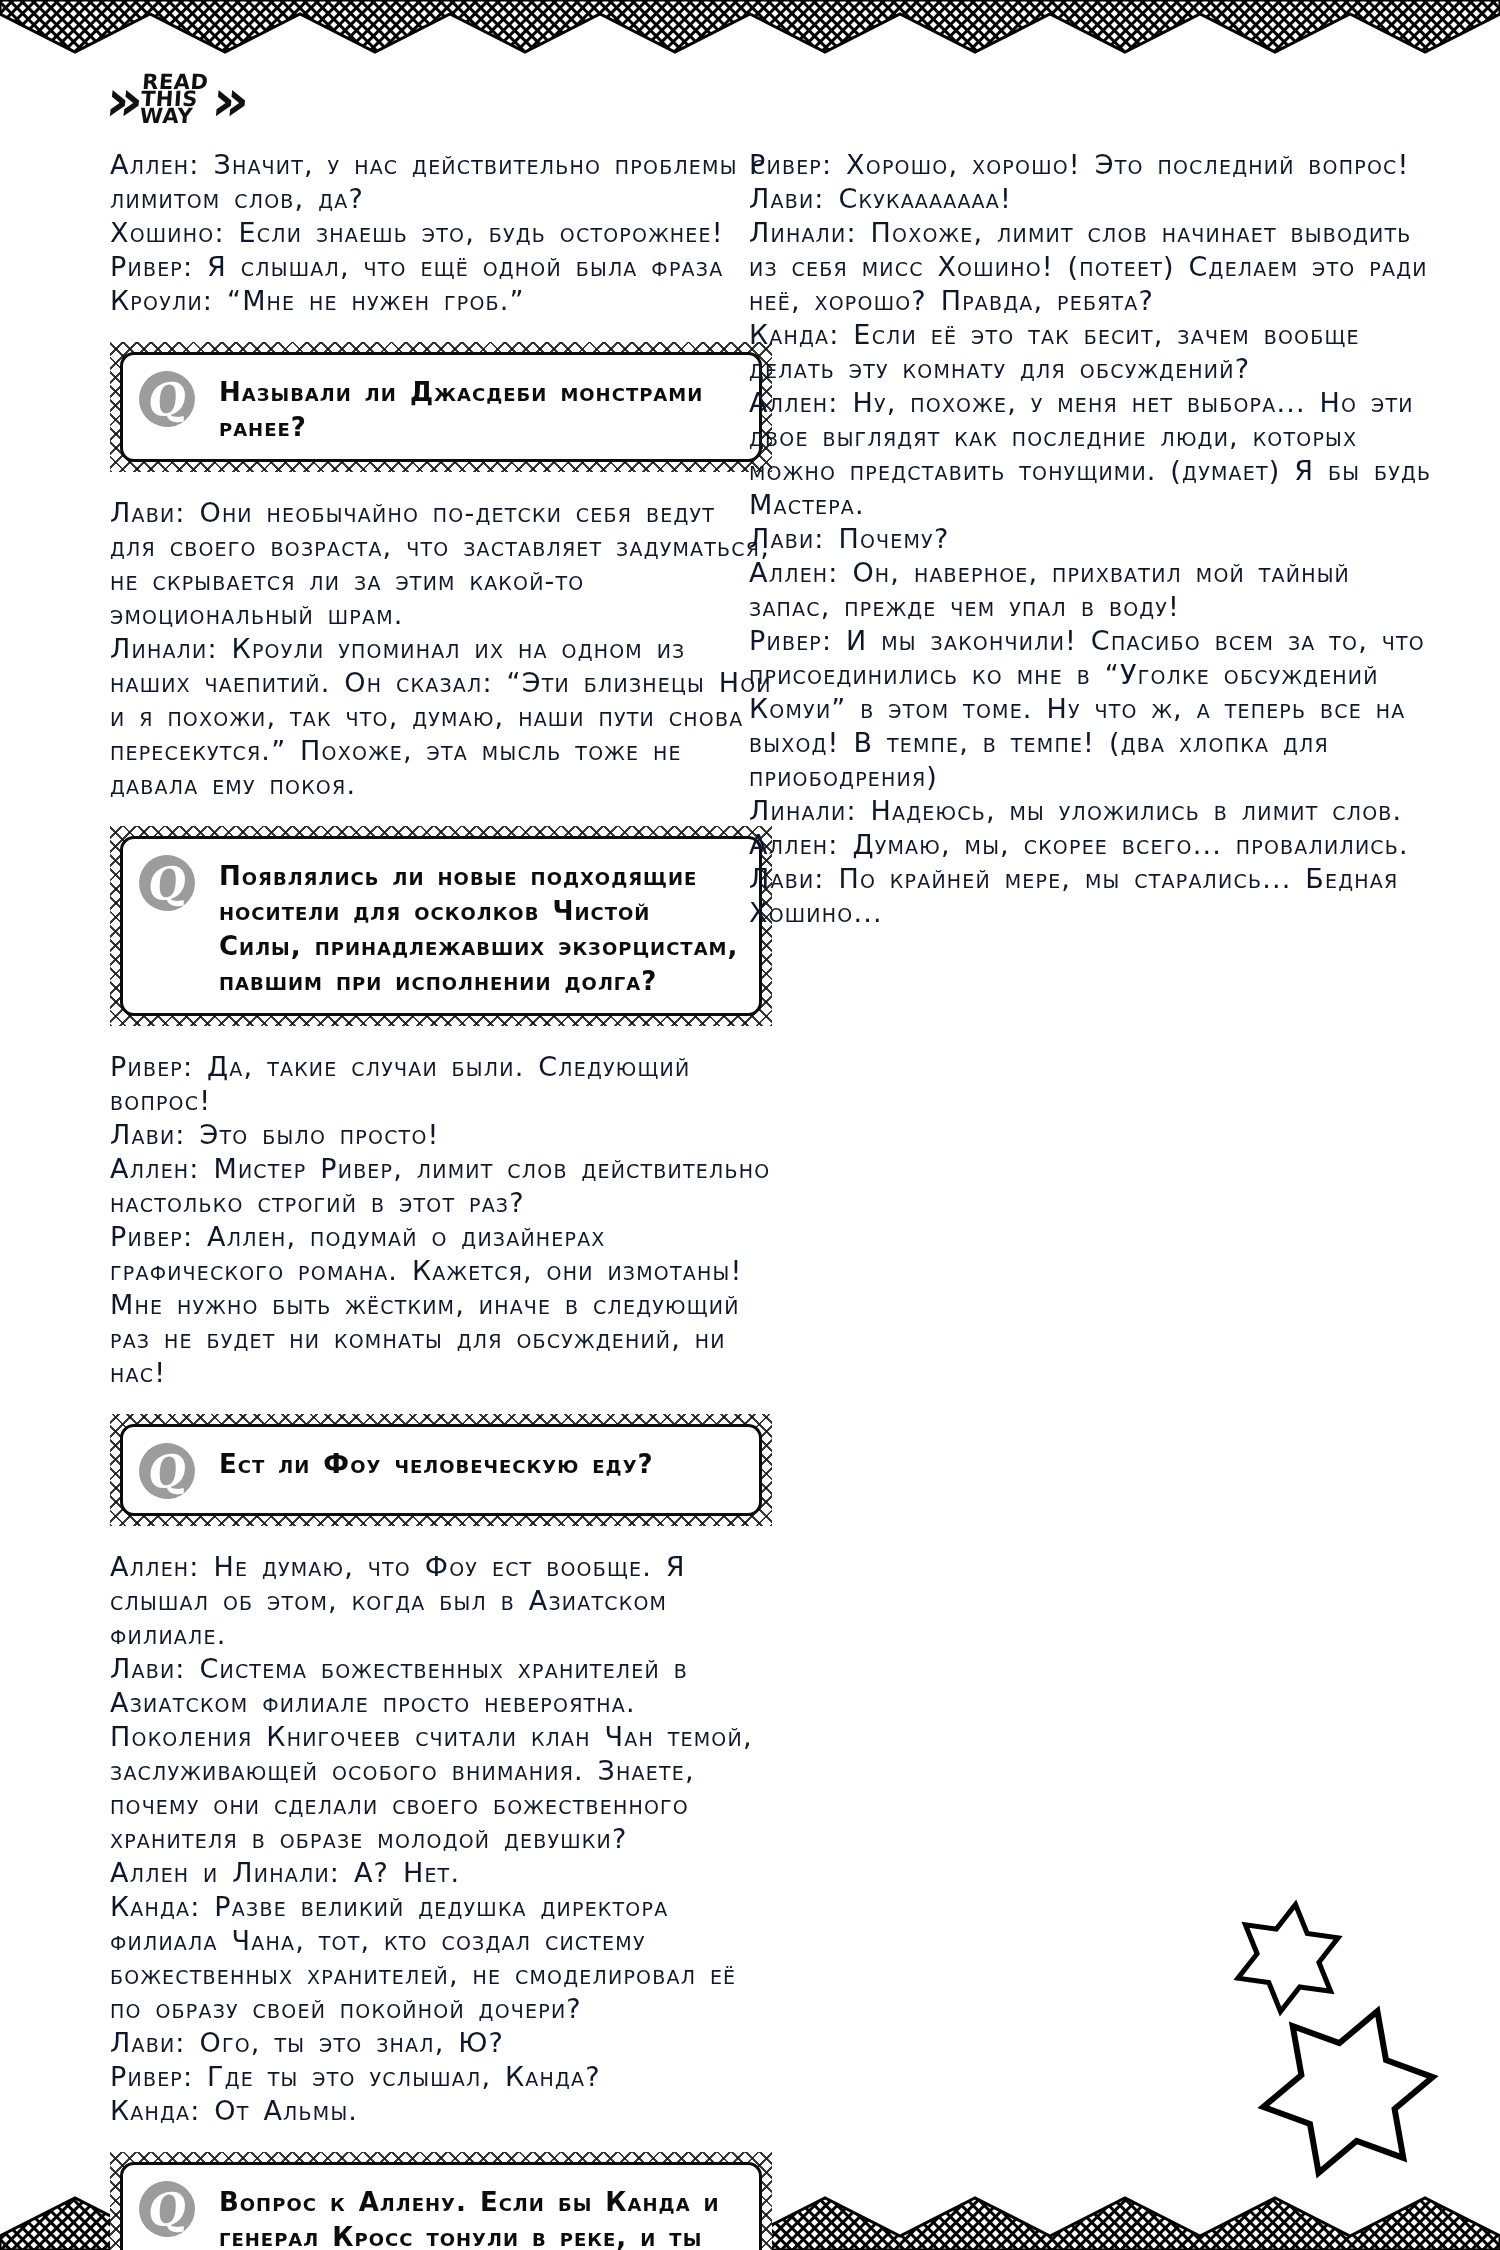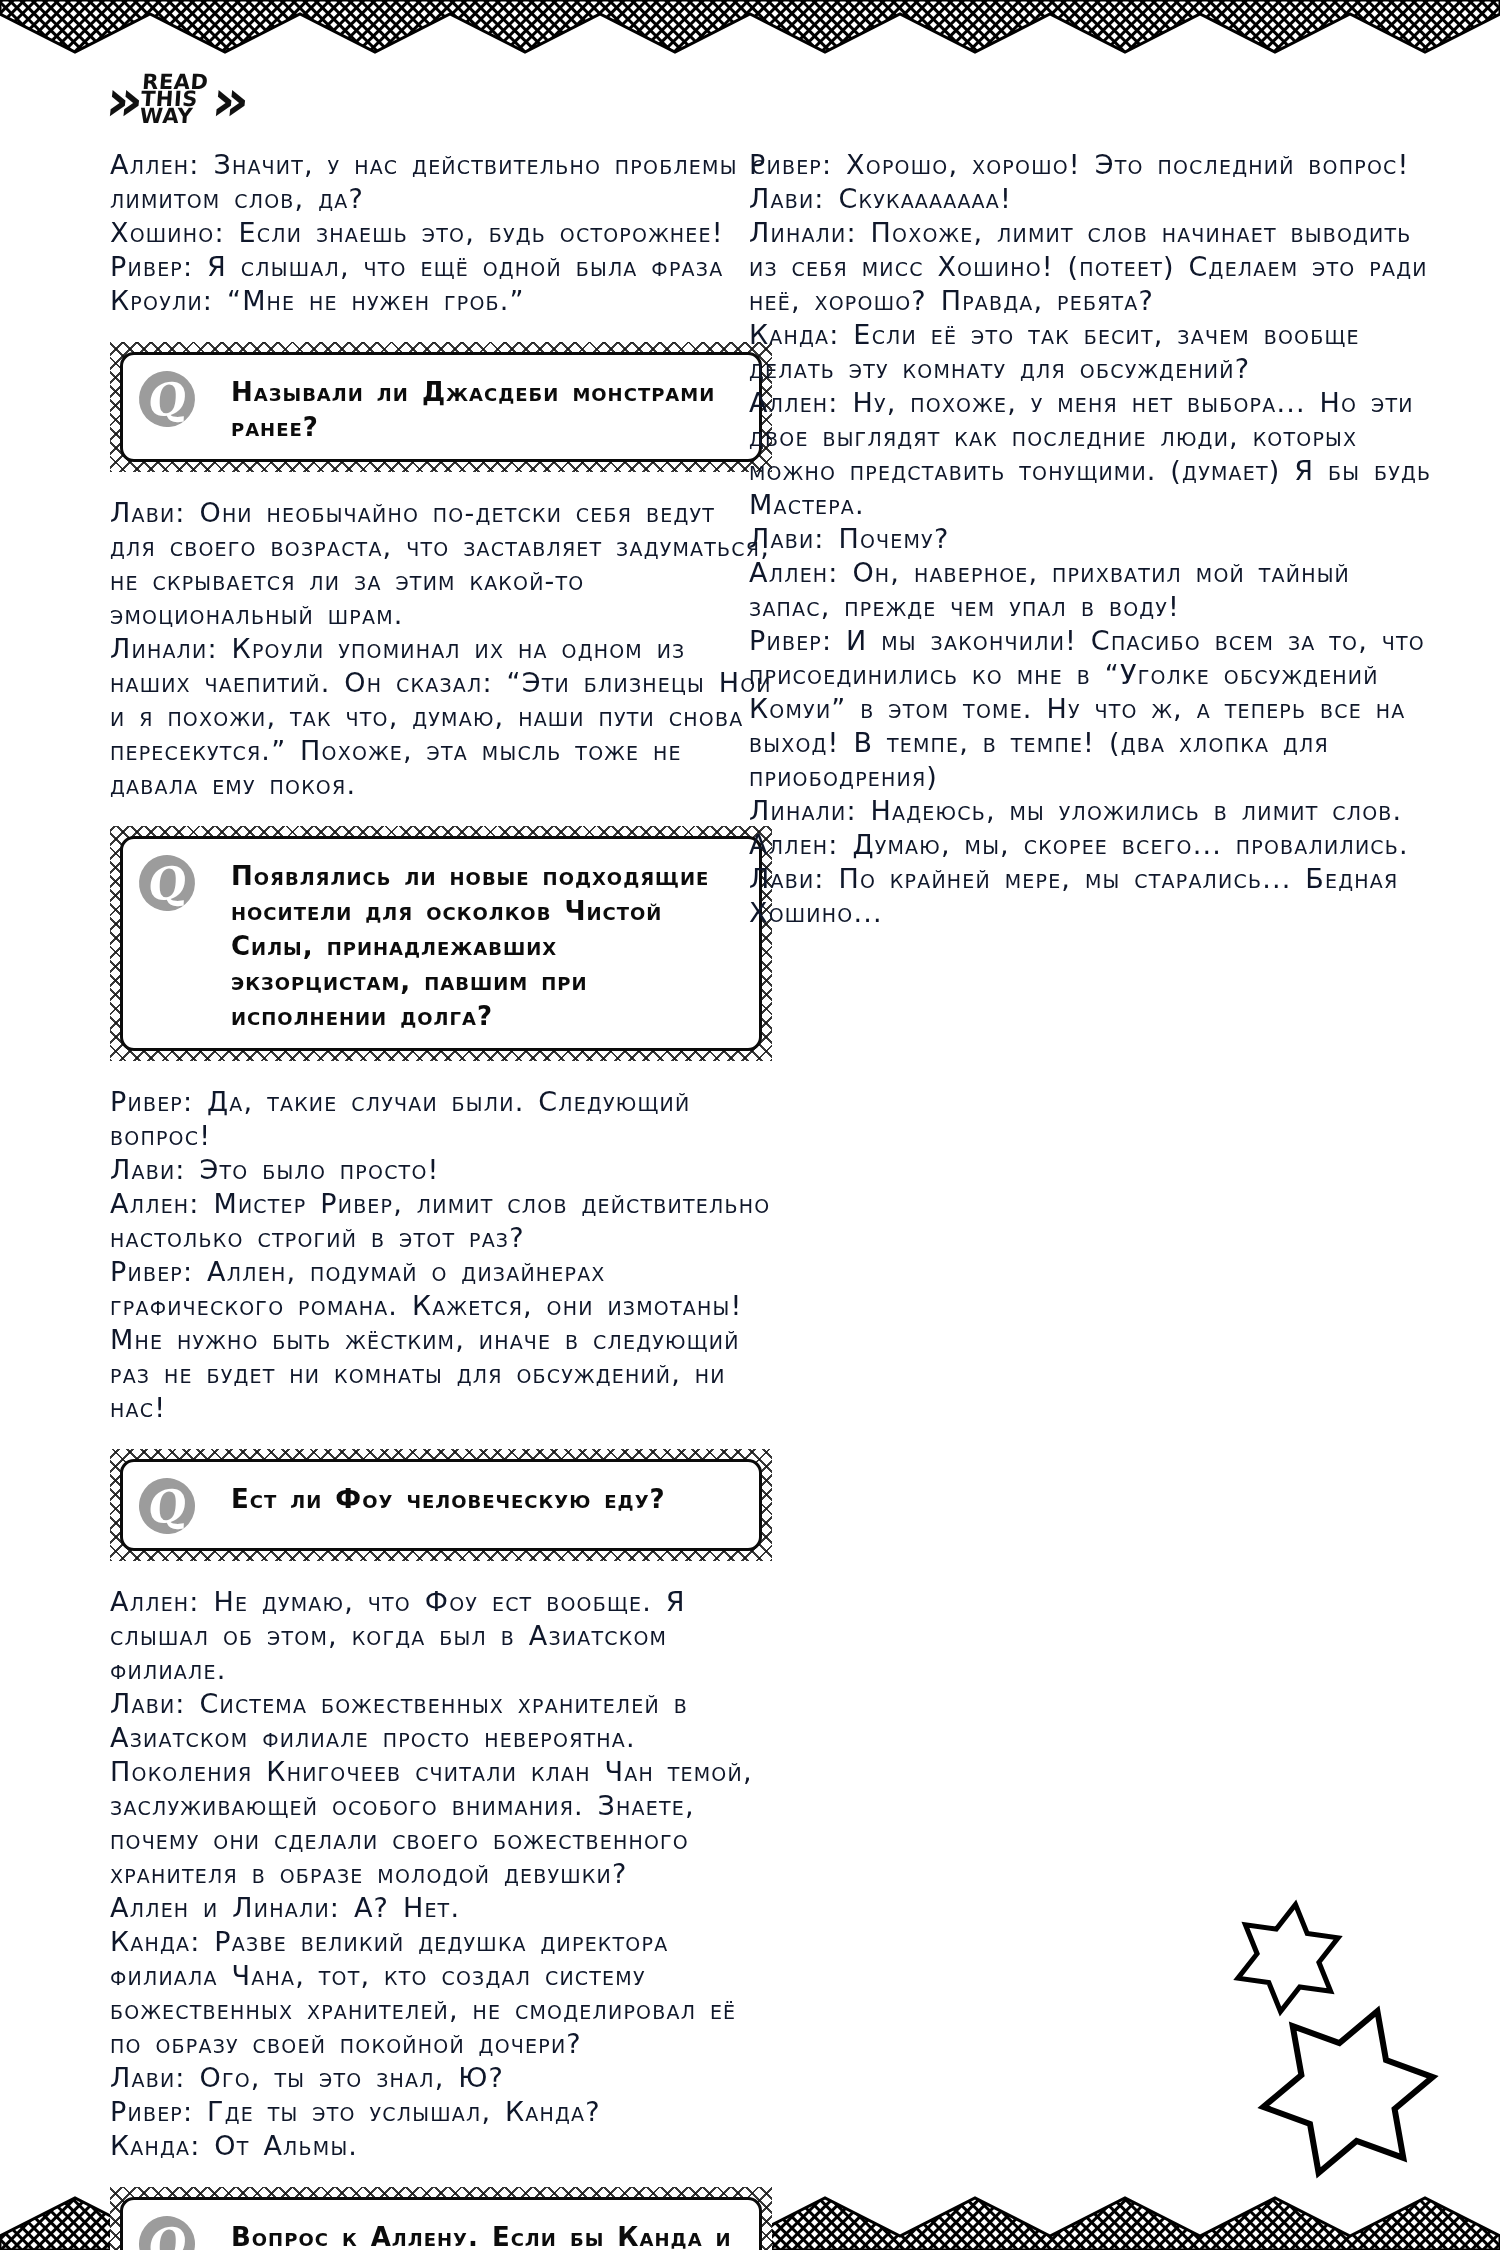--- a/index.html
+++ b/index.html
@@ -34,21 +34,21 @@
     display:flex;gap:20px;align-items:flex-start;background:#fff;
     border:3px solid #0a0a0a;border-radius:14px;padding:16px 20px 14px 16px;
   }
   .qicon{
     flex:0 0 auto;width:56px;height:56px;border-radius:50%;background:#9c9c9c;color:#fff;
     display:flex;align-items:center;justify-content:center;
     font-family:"DejaVu Serif",serif;font-style:italic;font-weight:bold;font-size:44px;
     transform:rotate(-8deg);
   }
   .qtext{
-    margin:4px 0 0 16px;font-weight:bold;font-size:26px;line-height:35px;
+    margin:4px 0 0 4px;font-weight:bold;font-size:26px;line-height:35px;
     letter-spacing:1px;word-spacing:3px;color:#0c0c0c;
     font-variant-caps:small-caps;
   }
   .stars{position:absolute;left:1190px;top:1880px;}
 </style>
 </head>
 <body>
 
 <svg class="zz zz-top" width="1500" height="58" viewBox="0 0 1500 58">
   <defs>

